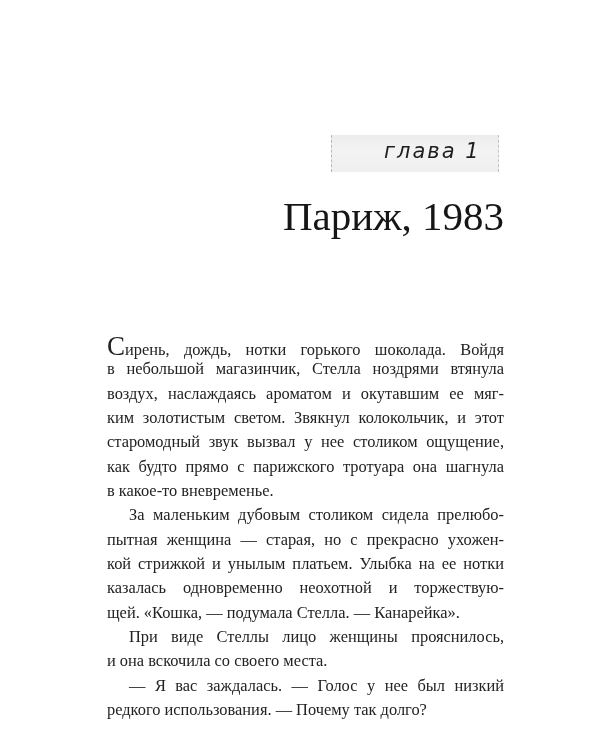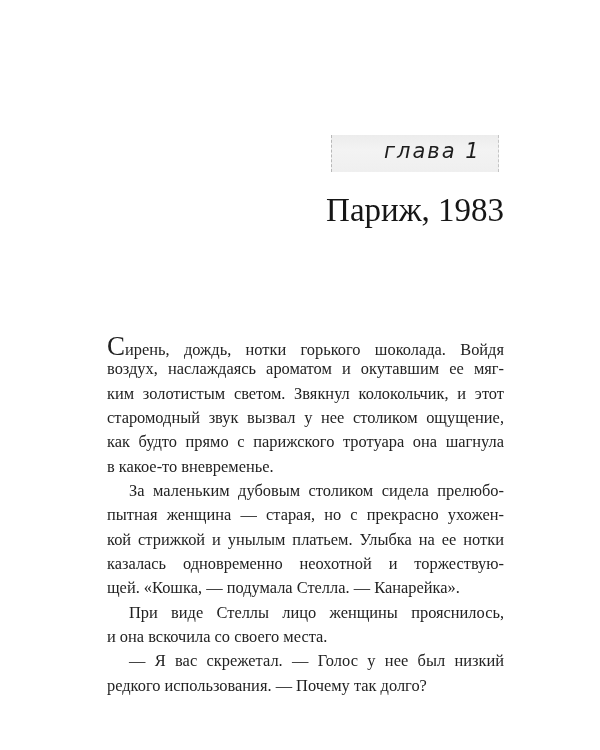--- a/index.html
+++ b/index.html
@@ -15,21 +15,21 @@
   }
   .chapter-label-text {
     position: absolute; left: 52px; top: 4px;
     font-family: "DejaVu Sans", sans-serif; font-style: italic;
     font-size: 21px; letter-spacing: 2px; color: #1e1e1e; font-weight: 300;
     white-space: nowrap;
   }
 
   .chapter-title {
     position: absolute; right: 96px; top: 192px;
-    font-family: "Liberation Serif", serif; font-size: 33px; color: #161616;
+    font-family: "Liberation Serif", serif; font-size: 41px; color: #161616;
     white-space: nowrap;
   }
 
   .body-text {
     position: absolute; left: 107px; top: 333px; width: 397px;
     font-family: "Liberation Serif", serif; font-size: 16.4px; line-height: 24.35px;
     color: #222222;
   }
   .line { display: block; white-space: nowrap; text-align: justify; text-align-last: justify; height: 24.35px; }
   .line.last { text-align-last: left; }
@@ -42,29 +42,30 @@
 <div class="page">
 
   <div class="chapter-label">
     <span class="chapter-label-text">глава 1</span>
   </div>
 
   <div class="chapter-title">Париж, 1983</div>
 
   <div class="body-text">
     <span class="line"><span class="drop">С</span><span>ирень, дождь, нотки горького шоколада. Войдя</span></span>
+    <span class="line">в небольшой магазинчик, Стелла ноздрями втянула</span>
     <span class="line">воздух, наслаждаясь ароматом и окутавшим ее мяг-</span>
     <span class="line">ким золотистым светом. Звякнул колокольчик, и этот</span>
     <span class="line">старомодный звук вызвал у нее столиком ощущение,</span>
     <span class="line">как будто прямо с парижского тротуара она шагнула</span>
     <span class="line last">в какое-то вневременье.</span>
     <span class="line indent">За маленьким дубовым столиком сидела прелюбо-</span>
     <span class="line">пытная женщина — старая, но с прекрасно ухожен-</span>
     <span class="line">кой стрижкой и унылым платьем. Улыбка на ее нотки</span>
     <span class="line">казалась одновременно неохотной и торжествую-</span>
     <span class="line last">щей. «Кошка, — подумала Стелла. — Канарейка».</span>
     <span class="line indent">При виде Стеллы лицо женщины прояснилось,</span>
     <span class="line last">и она вскочила со своего места.</span>
-    <span class="line indent">— Я вас скрежетал. — Голос у нее был низкий</span>
+    <span class="line indent">— Я вас заждалась. — Голос у нее был низкий</span>
     <span class="line last">редкого использования. — Почему так долго?</span>
   </div>
 
 </div>
 
 </body></html>

